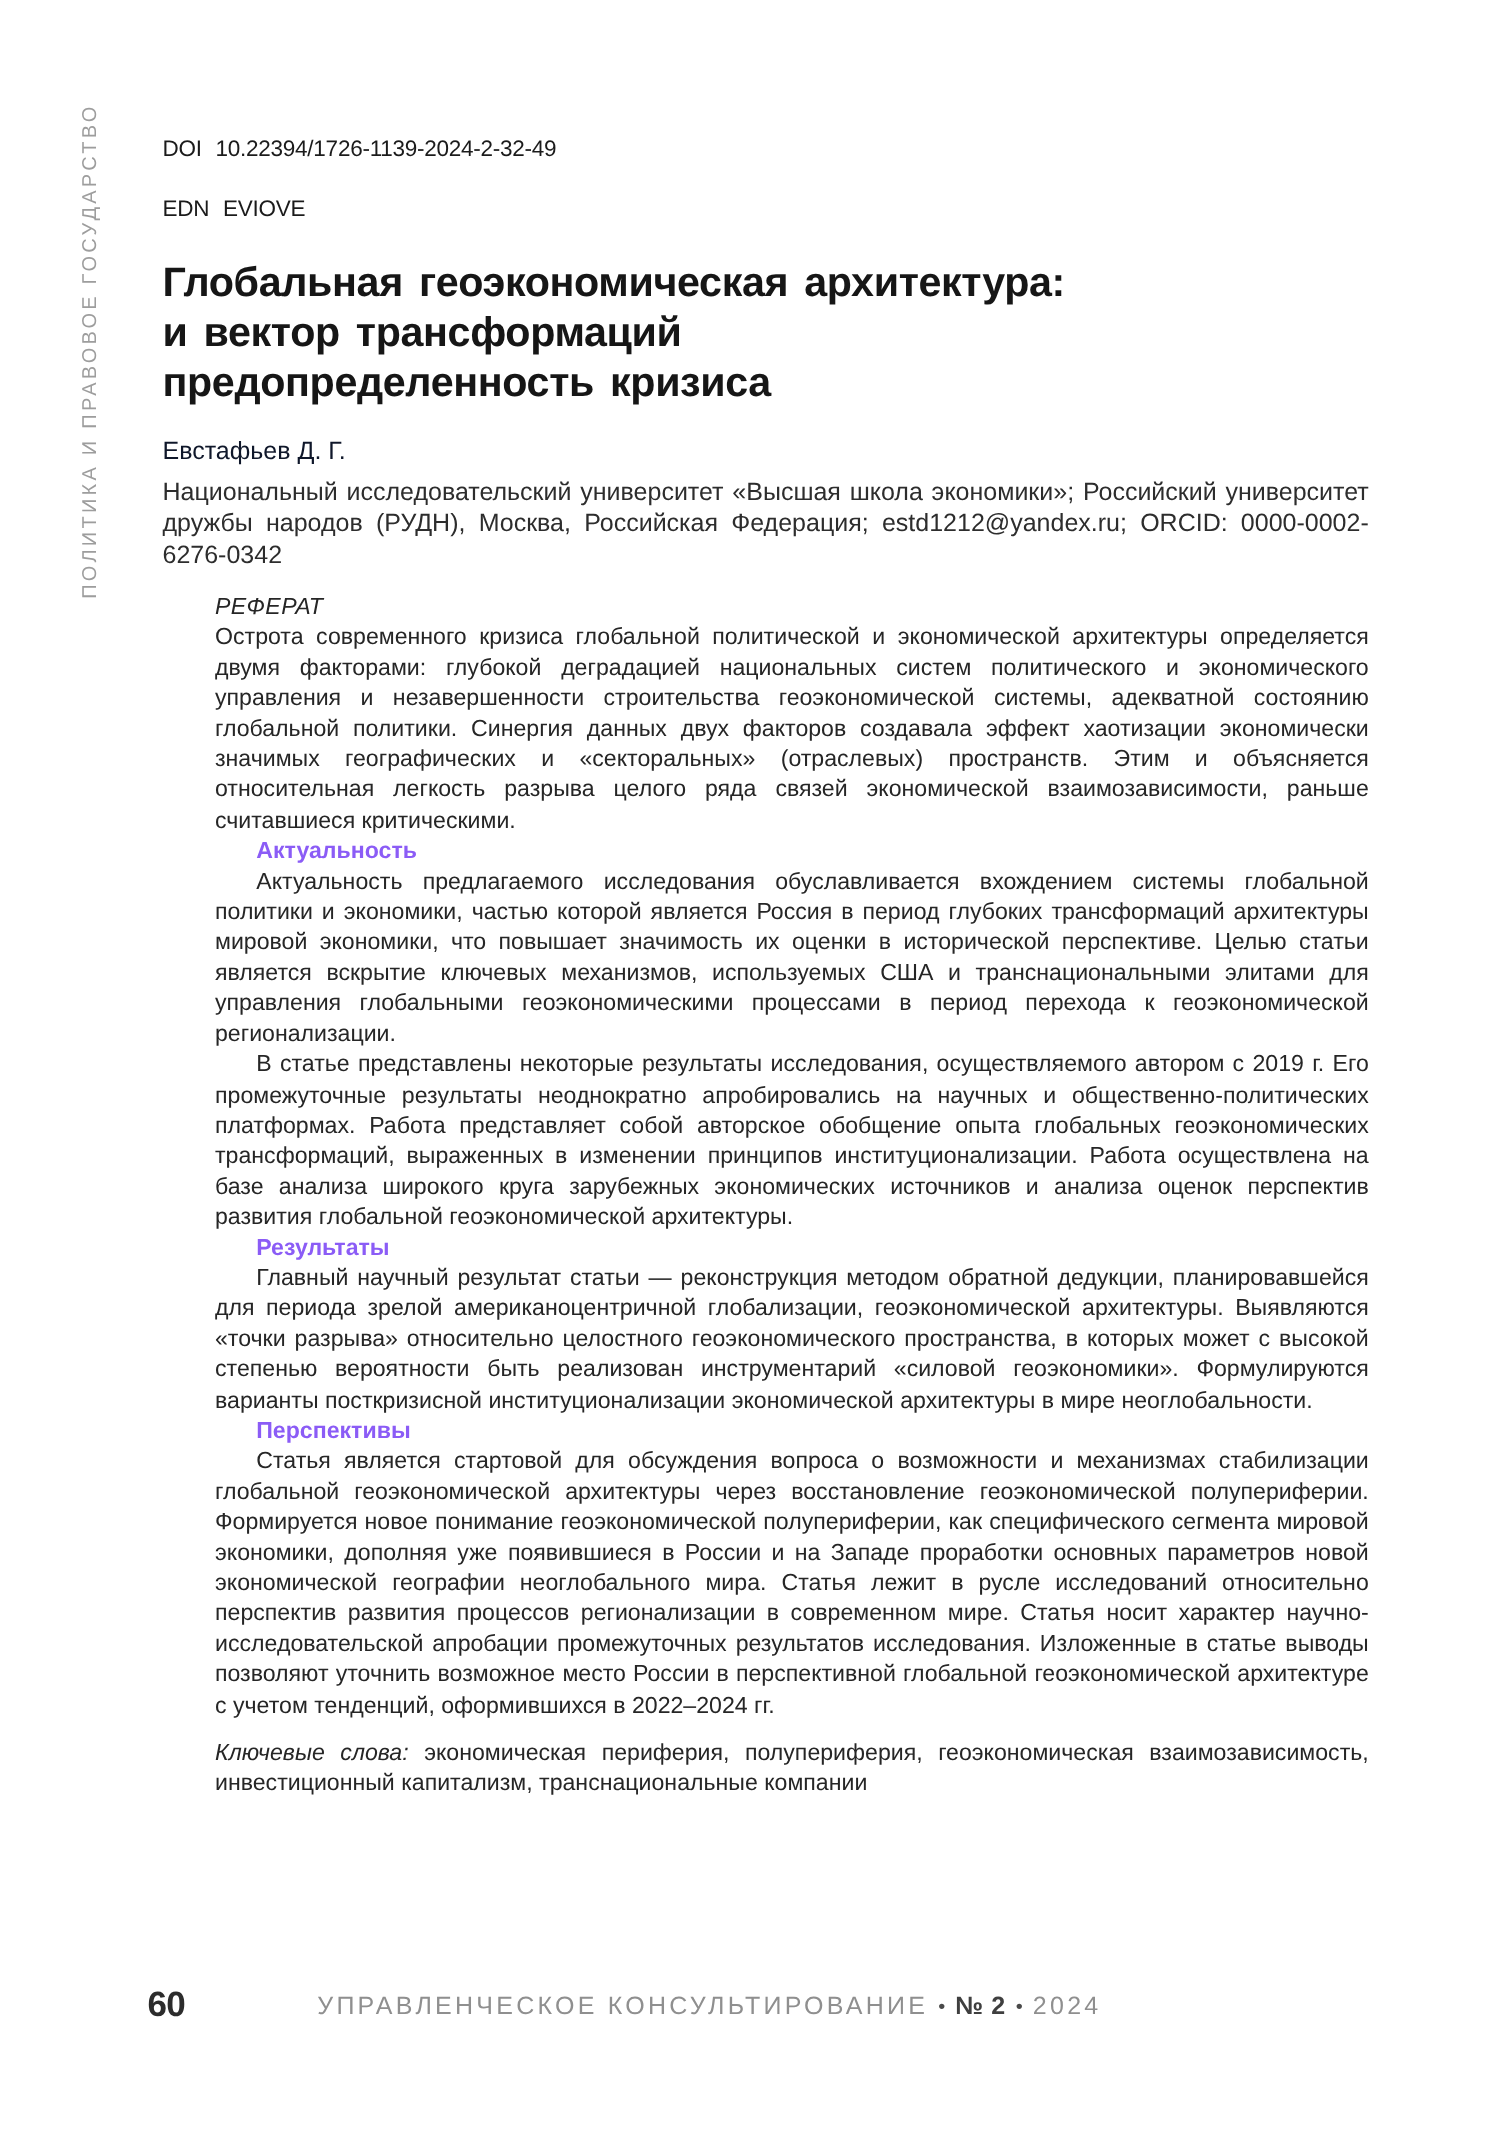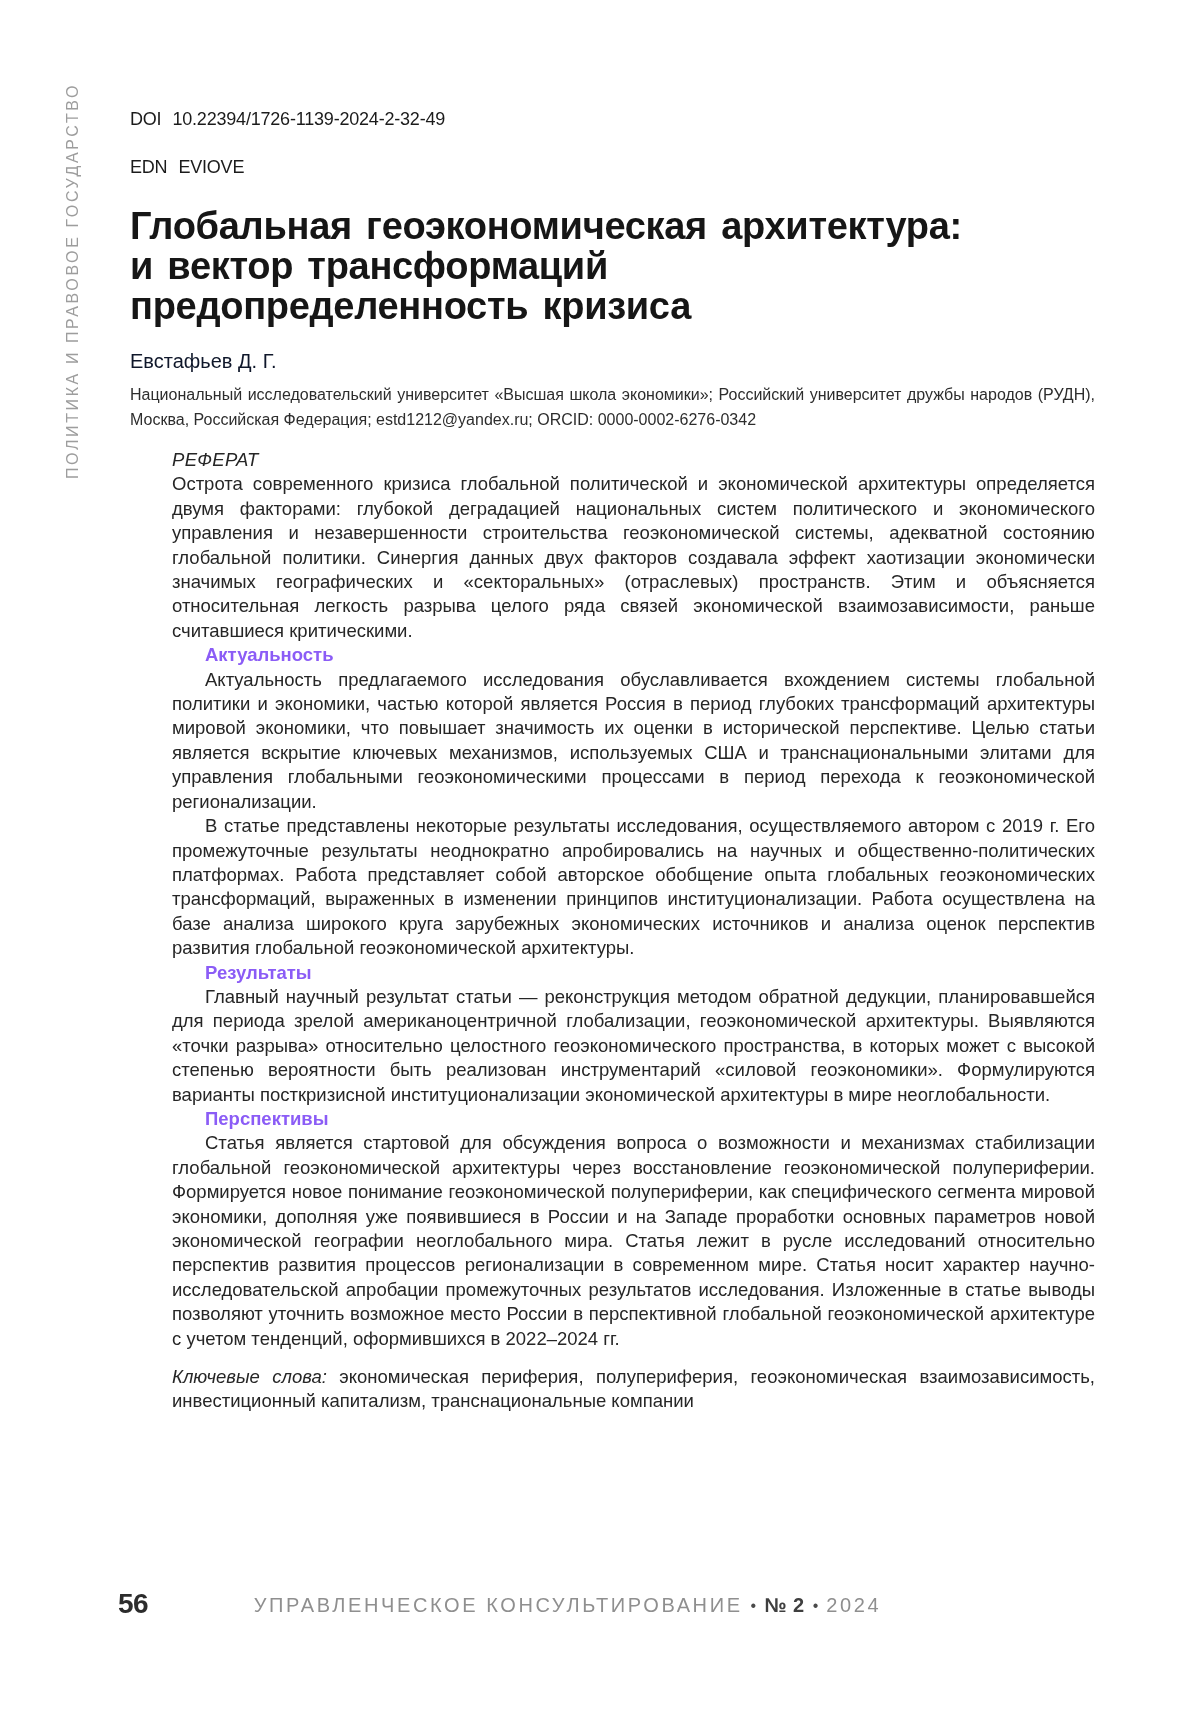--- a/index.html
+++ b/index.html
@@ -39,37 +39,37 @@
     line-height: 22px;
     color: #1b1b1b;
     letter-spacing: -0.2px;
   }
   .code-line .code-value { margin-left: 11px; }
   .edn-line { margin-top: 26px; }
 
   .title {
     margin-top: 28px;
     font-weight: 700;
-    font-size: 38px;
+    font-size: 33px;
     line-height: 40px;
     color: #161616;
     letter-spacing: -0.3px;
     word-spacing: 4px;
   }
 
   .author {
     margin-top: 23px;
     font-size: 20px;
     line-height: 24px;
     color: #0f172a;
   }
 
   .affiliation {
     margin-top: 9px;
-    font-size: 16px;
+    font-size: 20px;
     line-height: 25px;
     text-align: justify;
     color: #2d2d2d;
   }
 
   .abstract {
     margin-top: 16px;
     margin-left: 42px;  
     font-size: 18.5px;
     line-height: 24.4px;
@@ -167,19 +167,19 @@
       <div class="sec-head">Перспективы</div>
       <p class="para">Статья является стартовой для обсуждения вопроса о возможности и механизмах стабилизации глобальной геоэкономической архитектуры через восстановление геоэкономической полупериферии. Формируется новое понимание геоэкономической полупериферии, как специфического сегмента мировой экономики, дополняя уже появившиеся в России и на Западе проработки основных параметров новой экономической географии неоглобального мира. Статья лежит в русле исследований относительно перспектив развития процессов регионализации в современном мире. Статья носит характер научно-исследовательской апробации промежуточных результатов исследования. Изложенные в статье выводы позволяют уточнить возможное место России в перспективной глобальной геоэкономической архитектуре с учетом тенденций, оформившихся в 2022–2024 гг.</p>
 
       <div class="keywords">
         <span class="kw-label">Ключевые слова:</span><span> экономическая периферия, полупериферия, геоэкономическая взаимозависимость, инвестиционный капитализм, транснациональные компании</span>
       </div>
     </div>
 
   </div>
 
-  <div class="page-number">56</div>
+  <div class="page-number">60</div>
 
   <div class="footer-line">
     <span>УПРАВЛЕНЧЕСКОЕ КОНСУЛЬТИРОВАНИЕ</span><span class="dot">•</span><span class="issue">№ 2</span><span class="dot">•</span><span>2024</span>
   </div>
 
 </div>
 
 </body></html>

